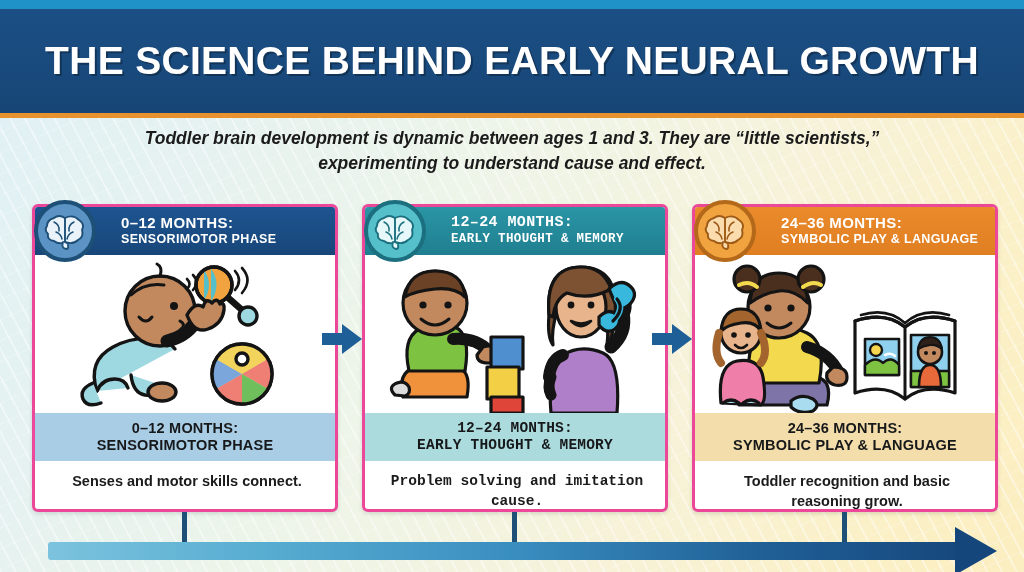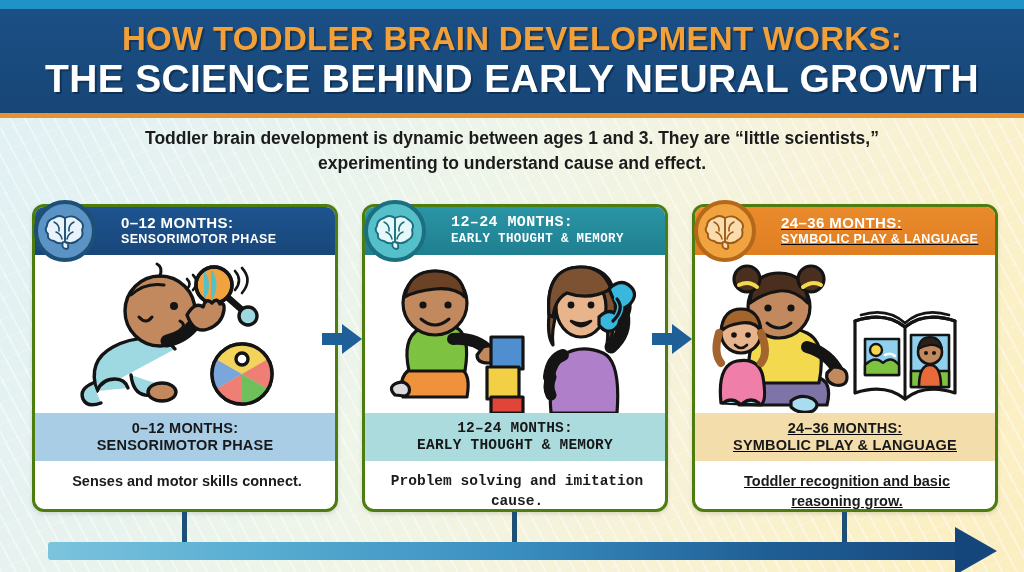--- a/index.html
+++ b/index.html
@@ -39,34 +39,34 @@
   }
   .title2{
     color:#ffffff;font-size:39px;font-weight:bold;letter-spacing:.3px;
     text-shadow:2px 2px 0 rgba(0,0,0,.30);
     line-height:1.05;margin:0;white-space:nowrap;
   }
 
   
   .intro{
     position:absolute;left:112px;top:126px;width:800px;
-    text-align:center;color:#1b1b1b;font-size:17.5px;font-weight:bold;line-height:1.42;
+    text-align:center;color:#1b1b1b;font-size:17.5px;font-weight:bold;line-height:1.42;font-style:italic;
   }
 
   
   .cards{position:absolute;left:0;top:196px;width:1024px;height:316px;}
   .card{
     position:absolute;top:8px;width:300px;height:302px;
-    background:#ffffff;border:3px solid #4d7c0f;border-radius:12px;
+    background:#ffffff;border:3px solid #ec4899;border-radius:6px;
     box-shadow:0 2px 4px rgba(0,0,0,.12);
     overflow:hidden;
   }
   .card.c1{left:32px;}
   .card.c2{left:362px;font-family:Liberation Mono, monospace;}
-  .card.c3{left:692px;text-decoration:underline;}
+  .card.c3{left:692px;}
 
   .card-head{
     height:48px;display:flex;flex-direction:column;justify-content:center;
     padding-left:86px;color:#ffffff;box-sizing:border-box;
   }
   .c1 .card-head{background:linear-gradient(180deg,#1d5490 0%,#184679 100%);}
   .c2 .card-head{background:linear-gradient(180deg,#2a95a5 0%,#1f7f90 100%);}
   .c3 .card-head{background:linear-gradient(180deg,#e98a2b 0%,#e07f22 100%);}
   .head-age{font-size:15px;font-weight:bold;letter-spacing:.4px;line-height:1.12;}
   .head-phase{font-size:12.5px;font-weight:bold;letter-spacing:.35px;line-height:1.15;}
@@ -123,21 +123,20 @@
 <body>
 
 <div class="stage">
 
   <div class="bg"></div>
   <div class="bg-texture"></div>
 
   <div class="topstrip"></div>
 
   <div class="header">
-    <div class="title1">HOW TODDLER BRAIN DEVELOPMENT WORKS:</div>
     <div class="title2">THE SCIENCE BEHIND EARLY NEURAL GROWTH</div>
   </div>
   <div class="header-rule"></div>
 
   <div class="intro">Toddler brain development is dynamic between ages 1 and 3. They are “little scientists,” experimenting to understand cause and effect.</div>
 
   <div class="cards">
 
     <div class="card c1">
       <div class="card-head">

